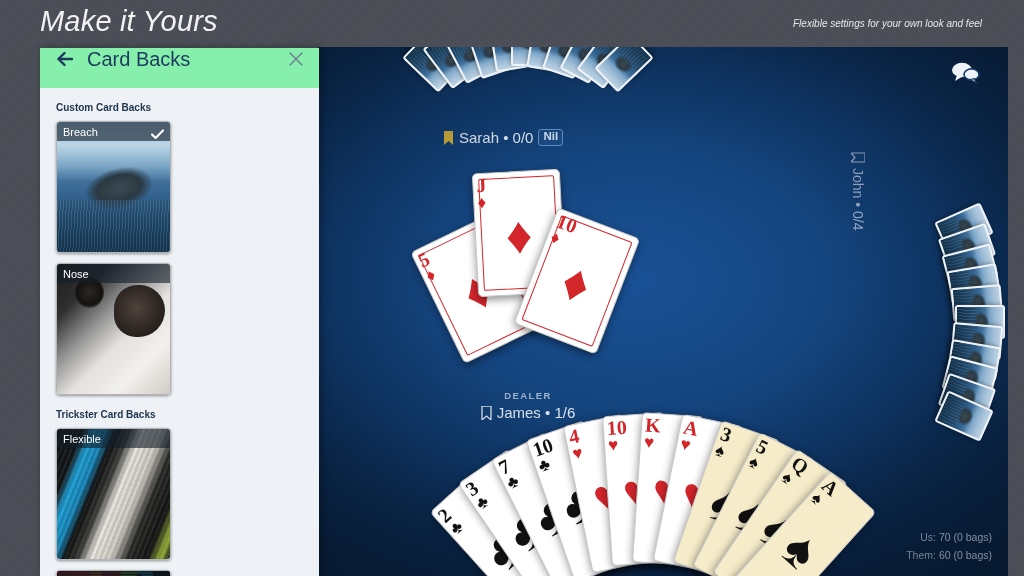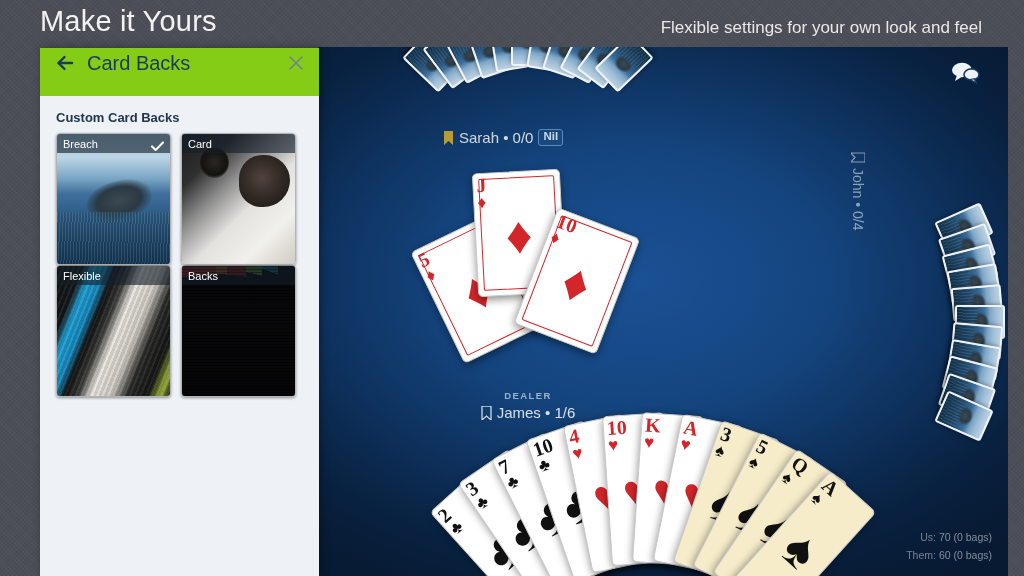--- a/index.html
+++ b/index.html
@@ -10,30 +10,30 @@
   body {
     background-color: #4b4e56;
     background-image:
       repeating-linear-gradient(45deg, rgba(255,255,255,.022) 0 1px, transparent 1px 3px),
       repeating-linear-gradient(-45deg, rgba(0,0,0,.035) 0 1px, transparent 1px 3px);
     position: relative;
   }
 
   
   #header {
-    position: absolute; left: 0; top: 0; width: 1024px; height: 47px;
+    position: absolute; left: 0; top: 0; width: 1024px; height: 47px; font-style: italic;
   }
   #page-title {
     position: absolute; left: 40px; top: 5px;
     font-size: 29px; font-weight: 300; color: #f2f2f2;
     letter-spacing: .2px;
   }
   #header-tagline {
     position: absolute; right: 42px; top: 18px;
-    font-size: 17px; color: #e8e8e8; font-weight: 400;
+    font-size: 10px; color: #e8e8e8; font-weight: 400;
   }
 
   
   #game-board {
     position: absolute; left: 318px; top: 47px; width: 690px; height: 529px;
     overflow: hidden;
     background:
       radial-gradient(ellipse 78% 68% at 46% 44%, #1a5195 0%, #154681 32%, #103a6d 58%, #0c2d57 78%, #0a2548 100%);
   }
   #board-vignette {
@@ -130,38 +130,38 @@
     color: #b9c9dc; font-size: 10.5px; line-height: 1.65;
   }
   #score-box .lbl { color: #a7bacf; }
 
   
   #settings-panel {
     position: absolute; left: 40px; top: 48px; width: 279px; height: 528px;
     background: #eef1f5; box-shadow: 2px 0 8px rgba(0,0,0,.35); overflow: hidden;
   }
   #panel-header {
-    height: 48px; background: #84cc16; display: flex; align-items: center;
+    height: 40px; background: #86efac; display: flex; align-items: center;
     padding: 0 14px 18px 15px;
   }
   #back-arrow { width: 20px; height: 20px; flex: 0 0 auto; cursor: pointer; }
   #panel-title {
     margin-left: 12px; font-size: 20px; font-weight: 300; color: #1d3a5c; flex: 1;
   }
   #close-button { width: 18px; height: 18px; cursor: pointer; }
   #panel-body { padding: 14px 16px 0 16px; }
   .section-heading {
-    font-size: 13px; font-weight: 700; color: #20364f; margin-bottom: 8px;
+    font-size: 10px; font-weight: 700; color: #20364f; margin-bottom: 8px;
   }
   #add-photos-field {
     height: 30px; background: #fff; border: 1.5px solid #2b4d78; border-radius: 3px;
     display: flex; align-items: center; padding: 0 9px; margin-bottom: 16px; cursor: pointer;
   }
   #add-photos-label { flex: 1; font-size: 13px; color: #1d3a5c; }
-  .thumb-grid { display: flex; gap: 10px; flex-wrap: wrap; }
+  .thumb-grid { display: flex; gap: 10px; flex-wrap: wrap; flex-direction: column; }
   .thumb {
     position: relative; width: 115px; height: 132px; border-radius: 4px;
     overflow: hidden; box-shadow: 0 1px 3px rgba(0,0,0,.4); cursor: pointer;
     border: 1px solid rgba(0,0,0,.25);
   }
   .thumb-bar {
     position: absolute; left: 0; top: 0; width: 100%; height: 19px;
     background: rgba(20,30,42,.62); display: flex; align-items: center;
     padding: 0 6px; z-index: 3;
   }
@@ -446,25 +446,26 @@
           <div class="thumb-bar">
             <span class="thumb-name">Breach</span>
             <span class="thumb-check"><svg viewBox="0 0 13 11" width="13" height="11">
                 <path d="M1 5.4 L4.6 9 L12 1.4" fill="none" stroke="#fff" stroke-width="2.1" stroke-linecap="round" stroke-linejoin="round"></path>
               </svg></span>
           </div>
         </div>
         <div class="thumb">
           <div class="thumb-art art-nose"></div>
           <div class="thumb-bar">
-            <span class="thumb-name">Card</span>
+            <span class="thumb-name">Nose</span>
           </div>
         </div>
       </div>
 
+    <div class="section-heading" style="margin-top:14px;">Trickster Card Backs</div>
 
     <div class="thumb-grid" id="trickster-grid">
         <div class="thumb">
           <div class="thumb-art art-graffiti"></div>
           <div class="thumb-bar">
             <span class="thumb-name">Flexible</span>
           </div>
         </div>
         <div class="thumb">
           <div class="thumb-art art-lights"></div>

